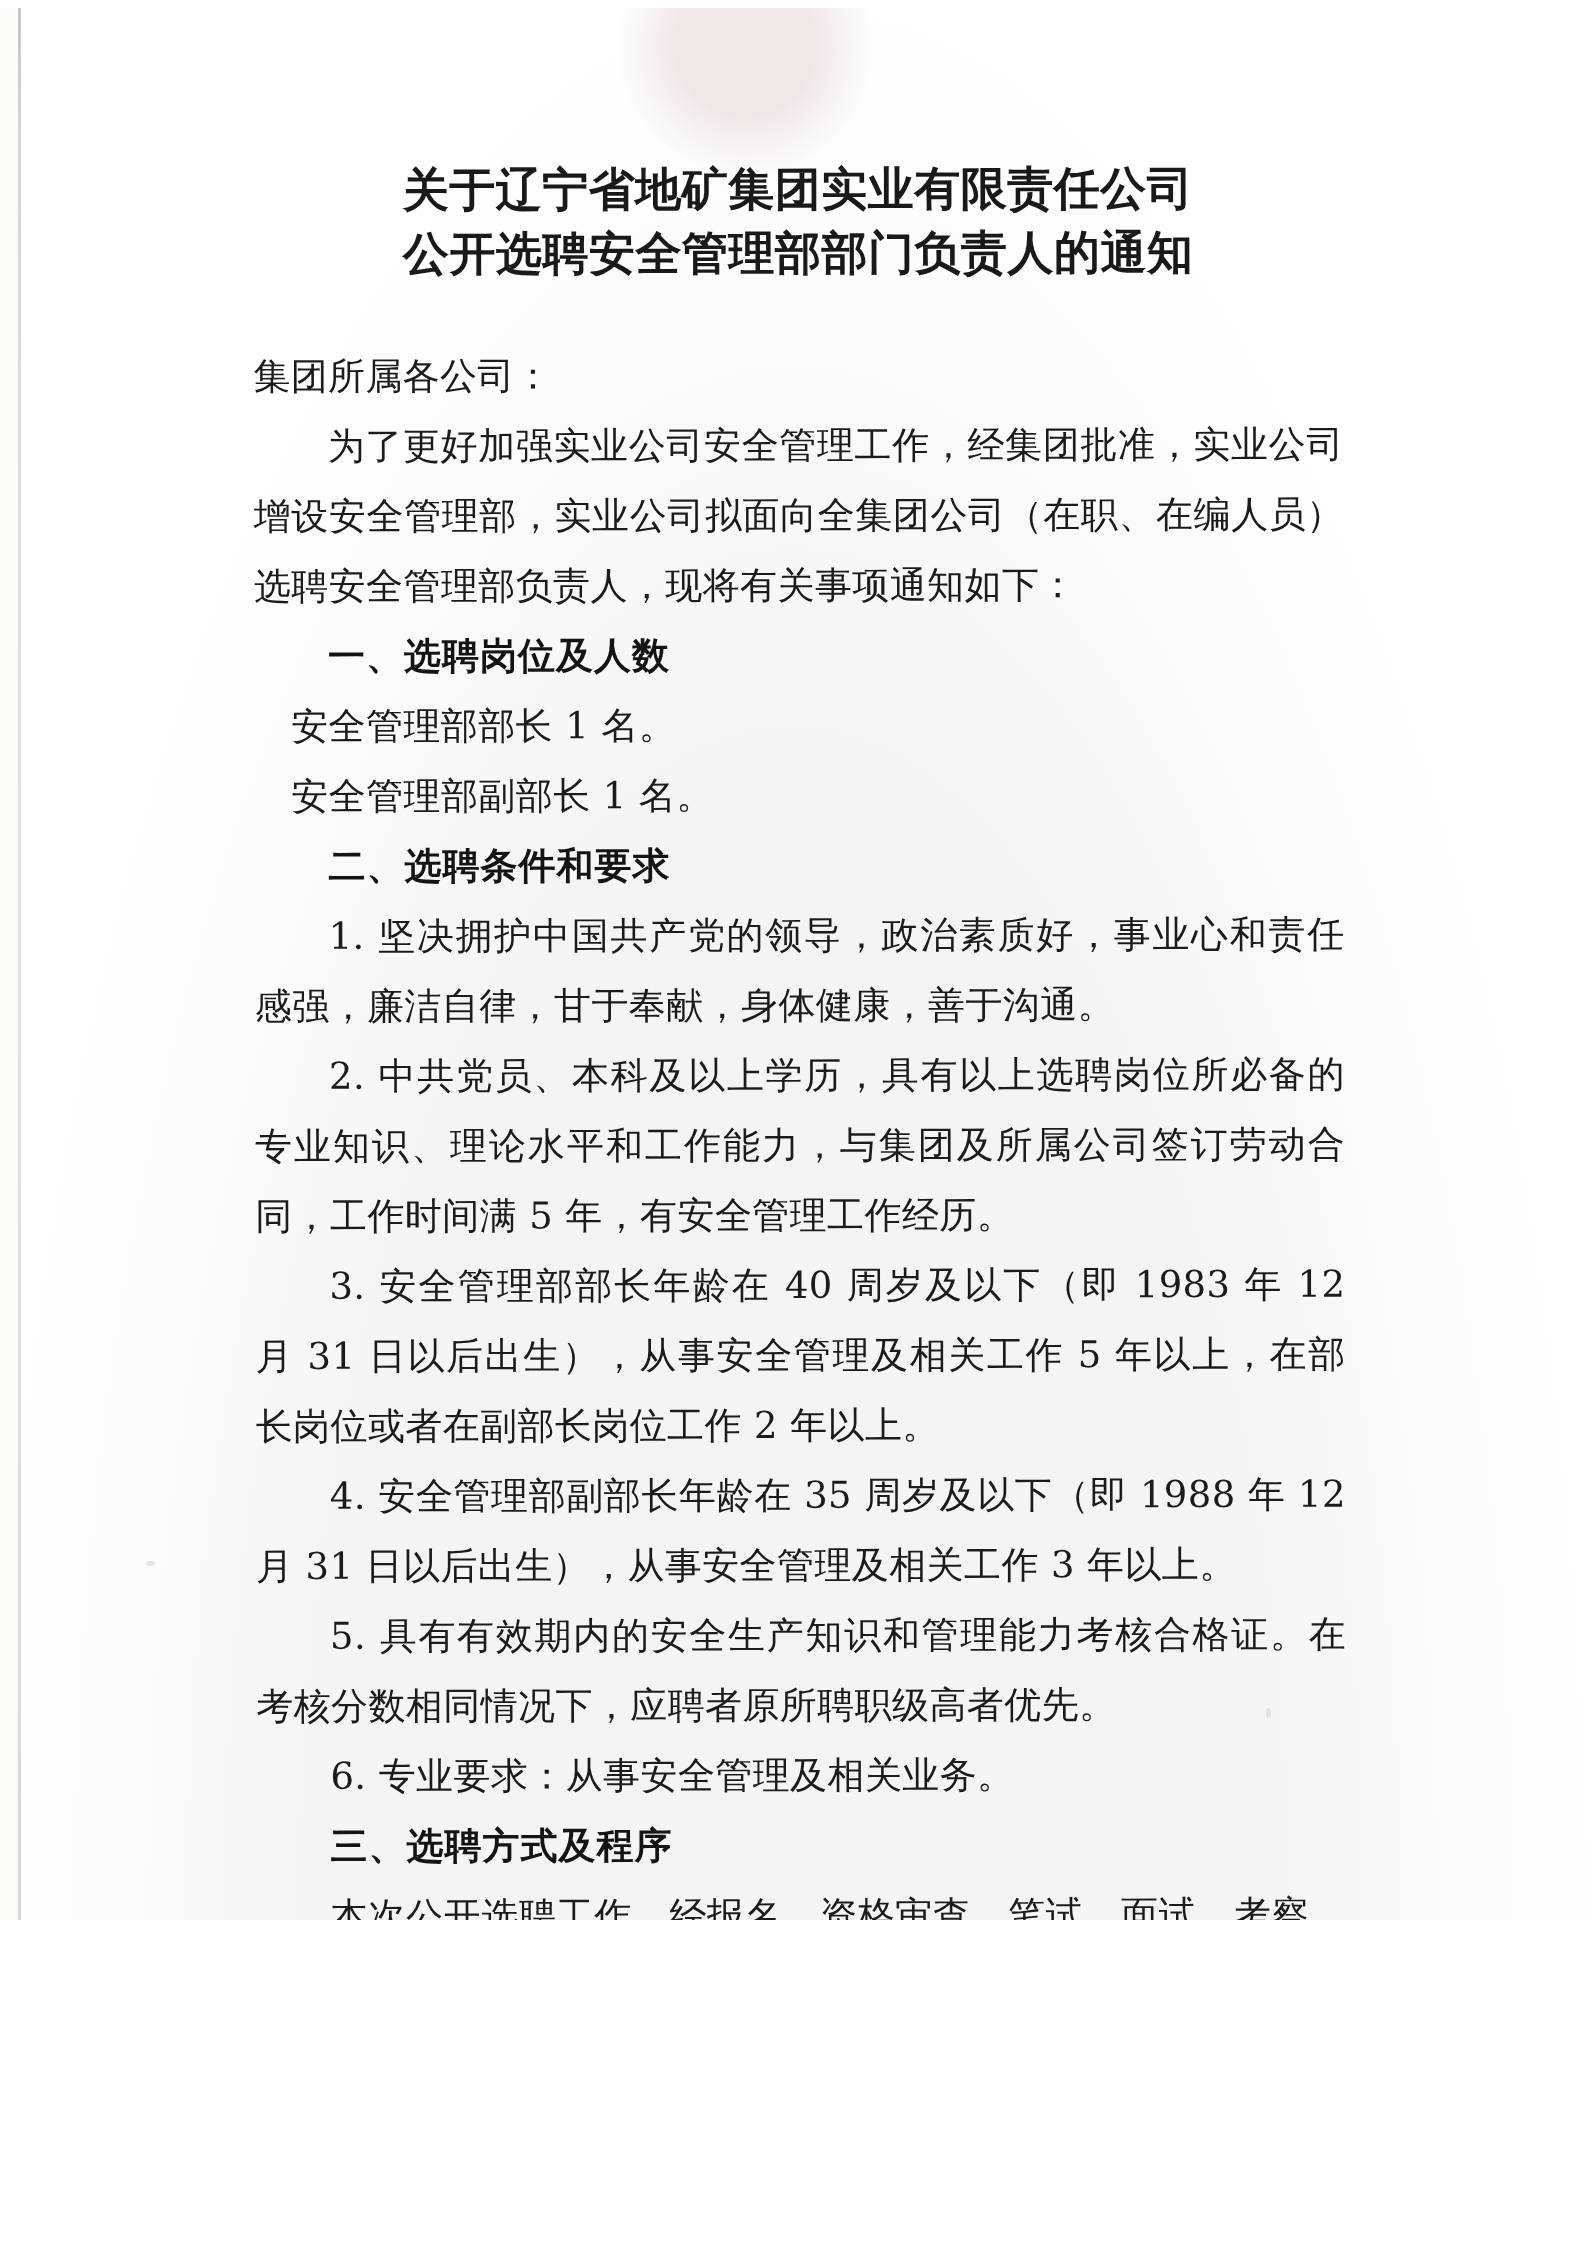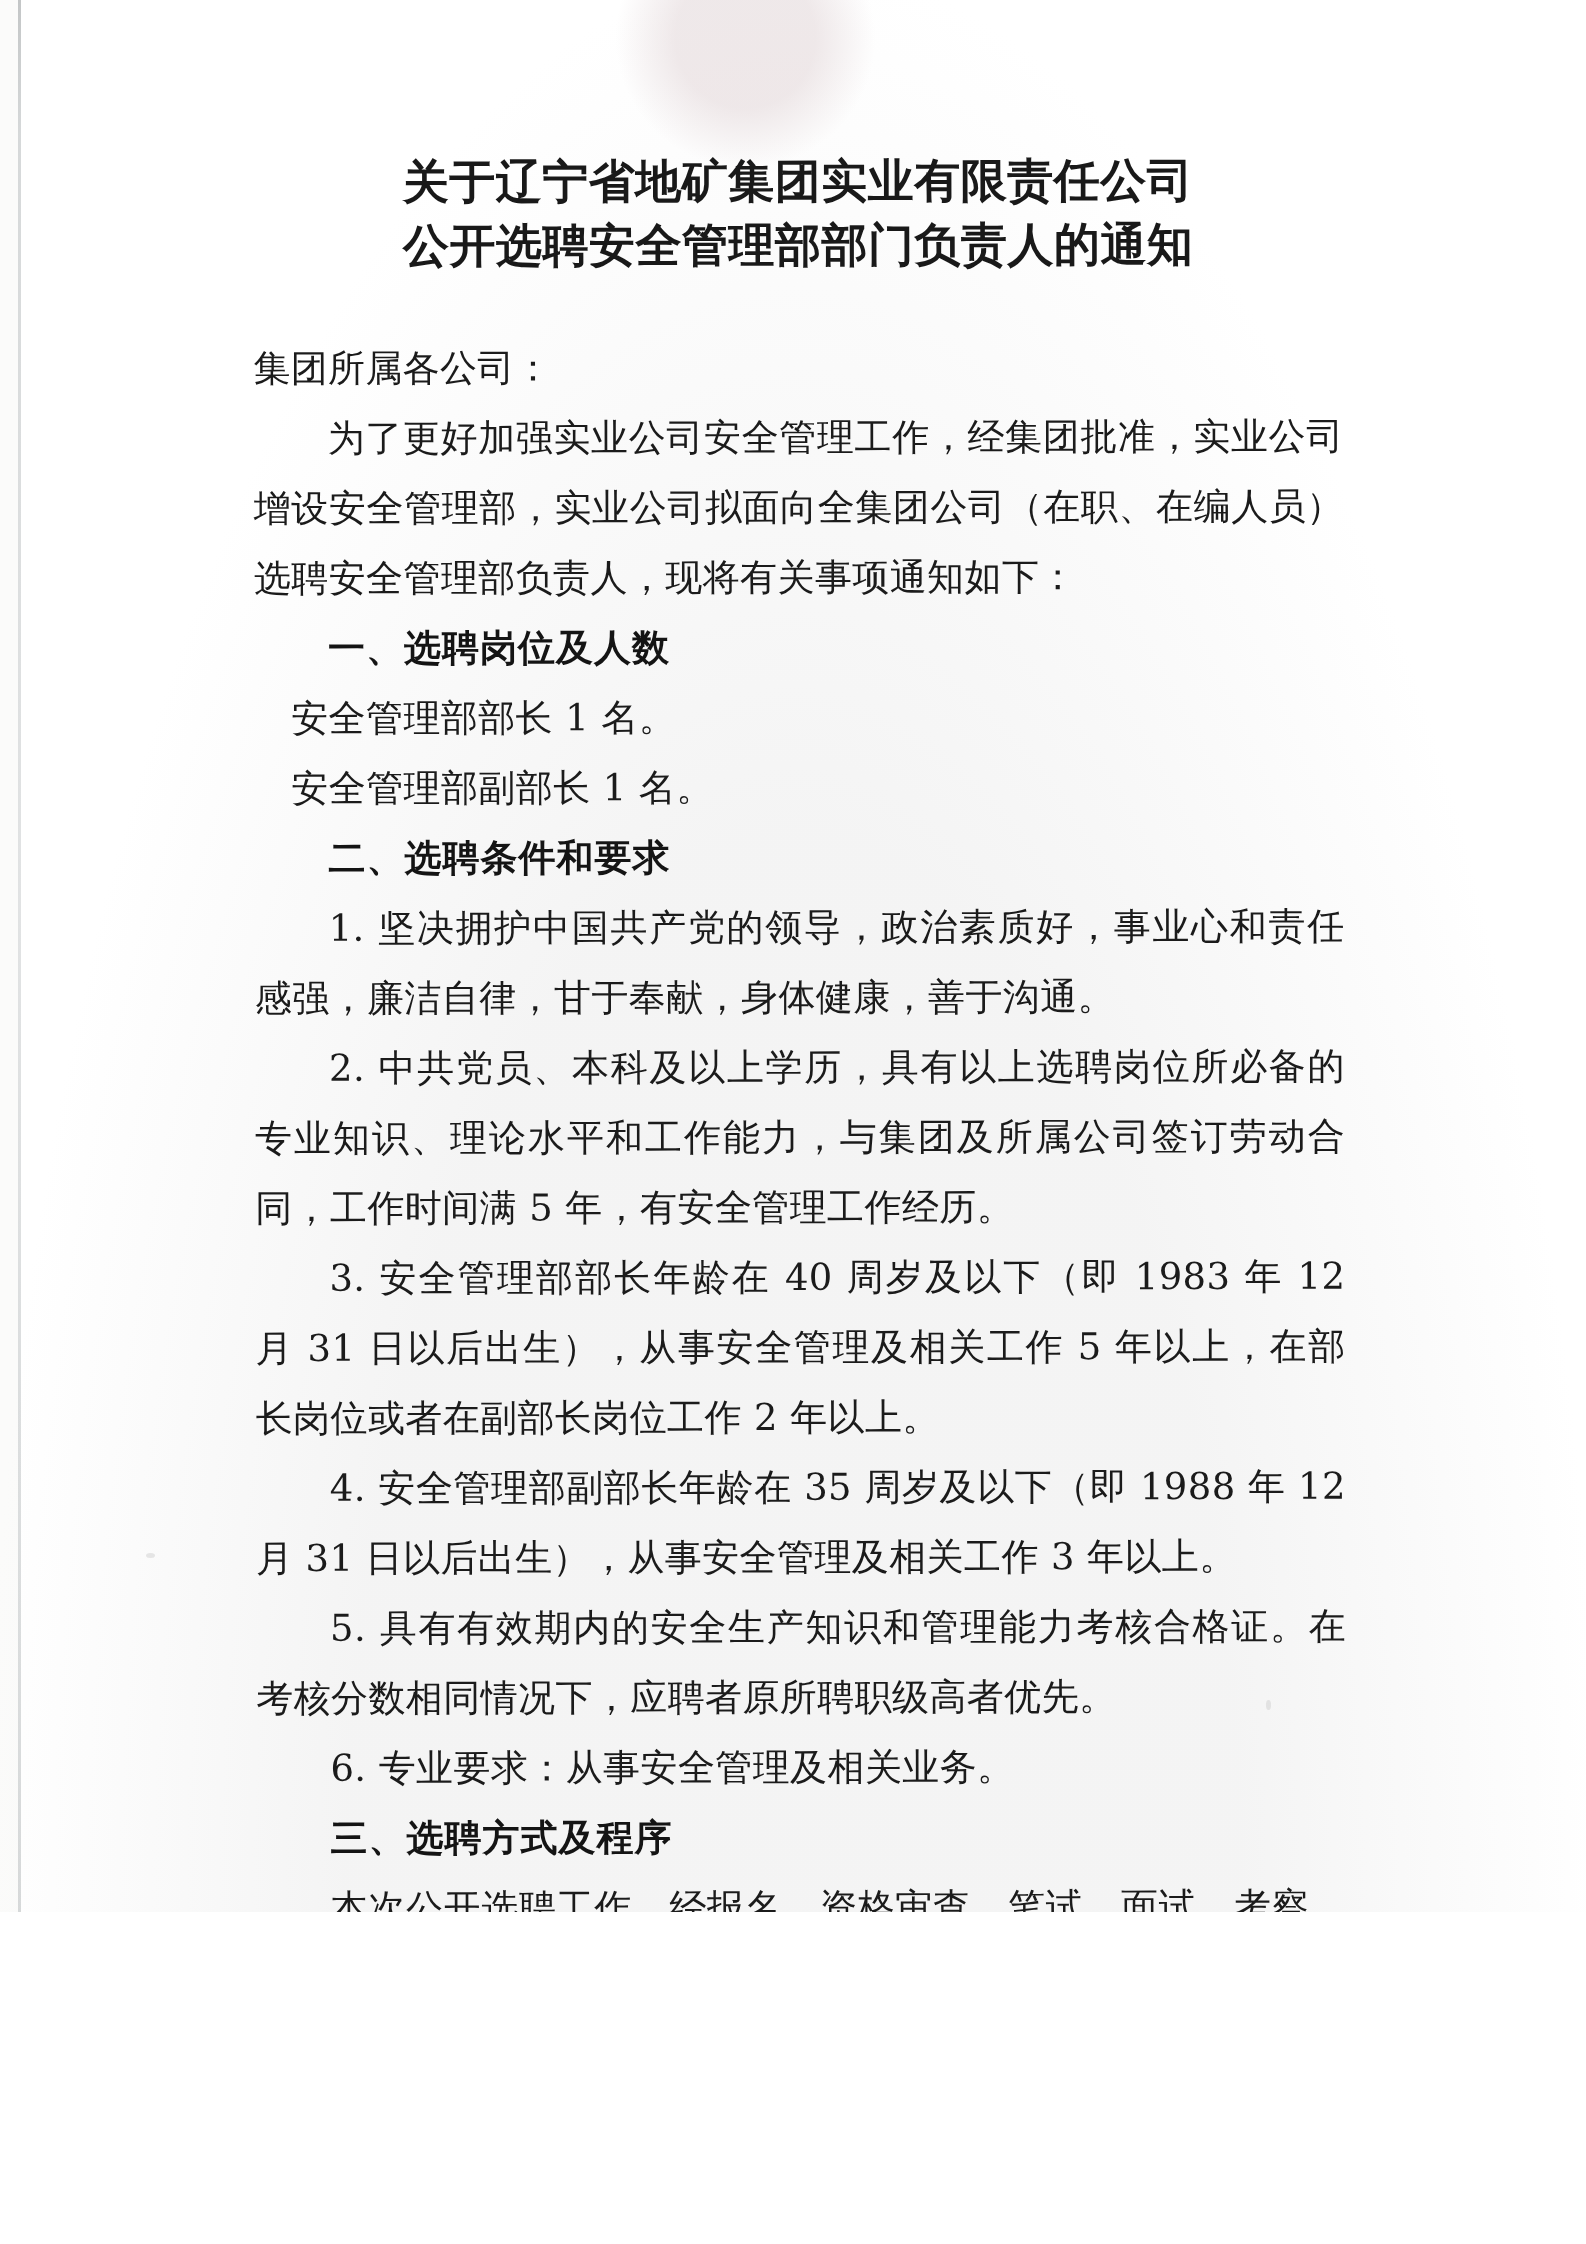--- a/index.html
+++ b/index.html
@@ -6,21 +6,21 @@
   html, body {
     margin: 0;
     padding: 0;
     background: #ffffff;
   }
 
   .page {
     position: relative;
     width: 1586px;
     height: 1912px;
-    margin: 0 auto;
+    margin: 8px auto;
     background: #ffffff;
     overflow: hidden;
     font-family: "DejaVu Serif", "Liberation Serif", serif;
     color: #1b1b1b;
     box-sizing: border-box;
   }
 
   
   .scan-edge-left {
     position: absolute;

